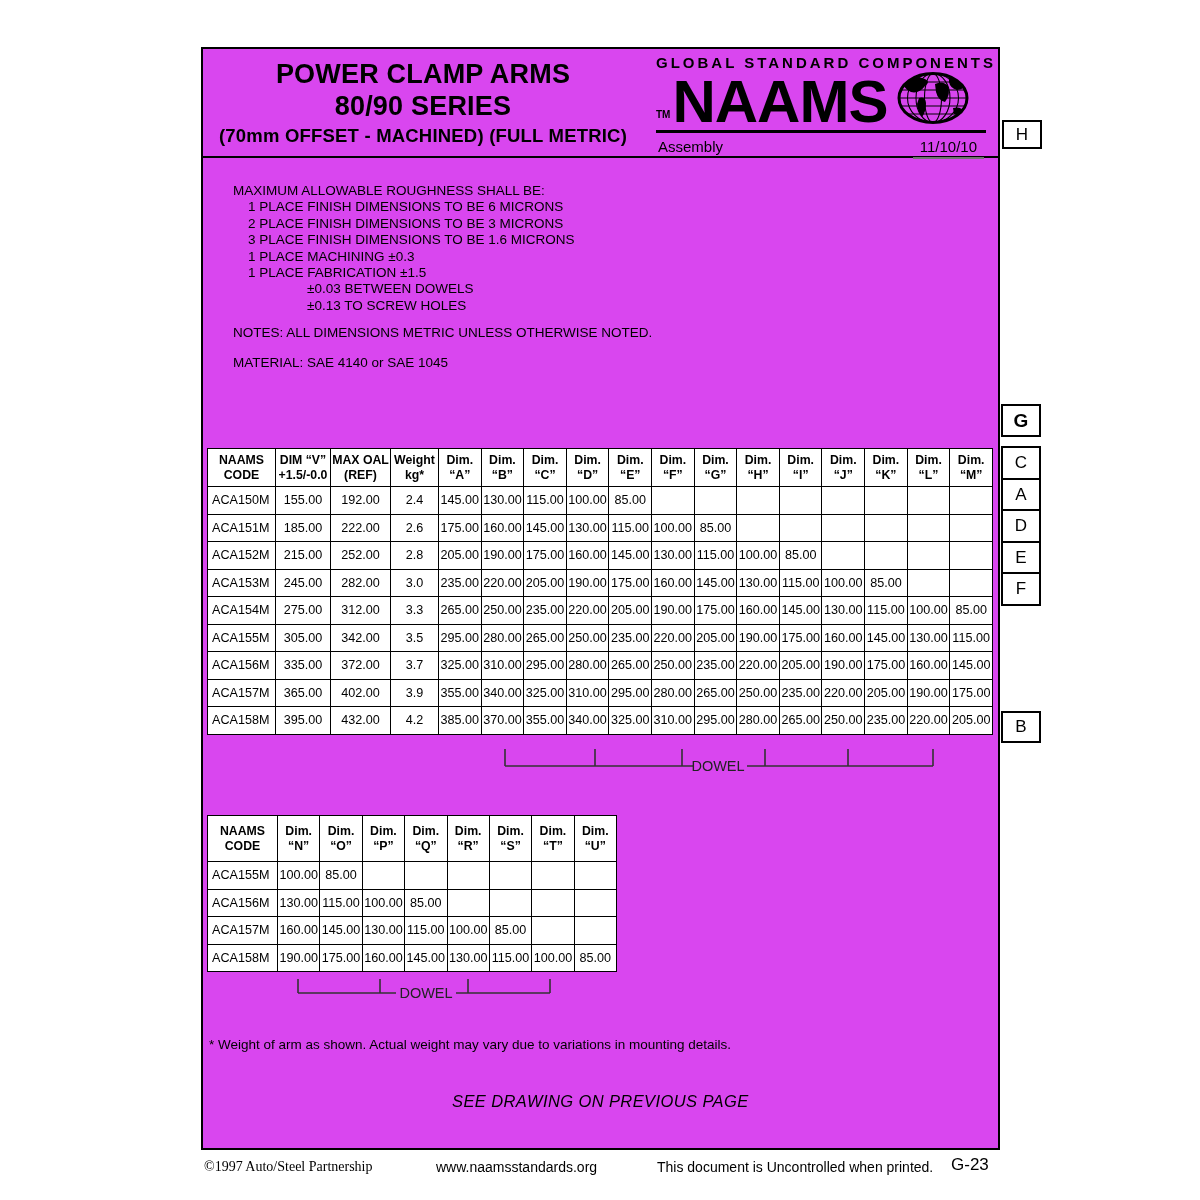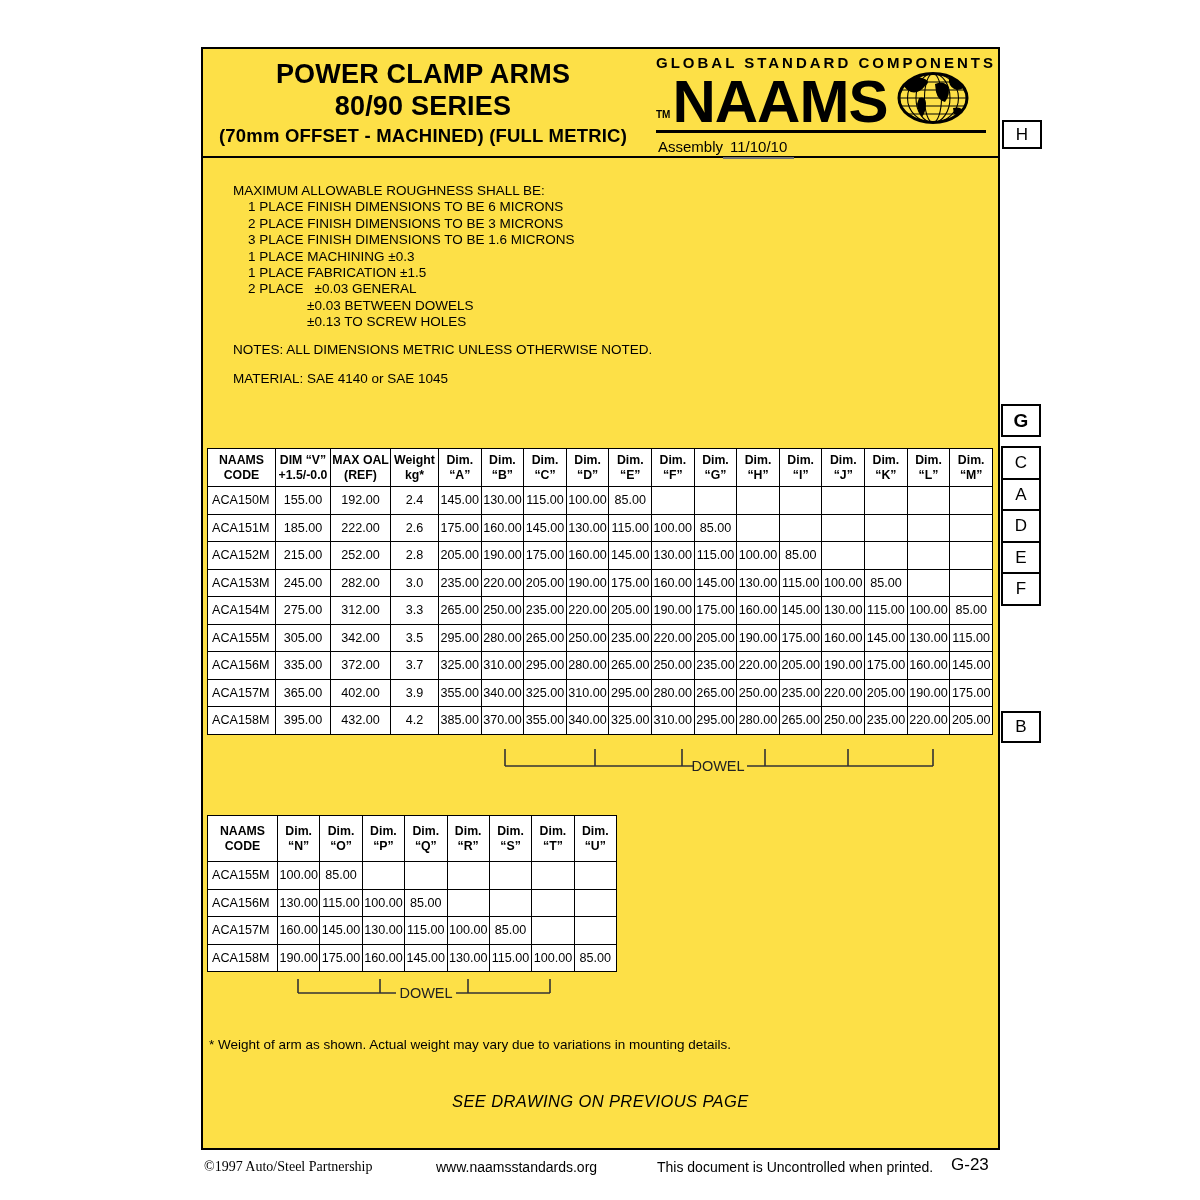--- a/index.html
+++ b/index.html
@@ -7,21 +7,21 @@
   body {
     width:1200px; height:1200px; position:relative;
     font-family:"Liberation Sans", sans-serif; color:#000;
     overflow:hidden;
   }
   .page { position:absolute; inset:0; background:#fff; }
 
   
   .main-box {
     position:absolute; left:201px; top:47px; width:799px; height:1103px;
-    border:2px solid #000; background:#fde047;
+    border:2px solid #000; background:#d946ef;
   }
   .doc-header {
     position:absolute; left:0; top:0; width:100%; height:109px;
     border-bottom:2px solid #000;
   }
   .title-area {
     position:absolute; left:0; top:0; width:440px; height:100%;
     display:flex; flex-direction:column; justify-content:center; align-items:center;
     text-align:center;
   }
@@ -31,21 +31,21 @@
   .logo-area {
     position:absolute; left:440px; top:0; width:355px; height:107px;
     padding:5px 12px 18px 13px;
   }
   .brand-tagline { font-size:15px; font-weight:bold; letter-spacing:3px; white-space:nowrap; }
   .logo-row { display:flex; align-items:flex-end; height:56px; }
   .tm-mark { font-size:10px; font-weight:bold; margin-bottom:7px; }
   .naams-word { font-size:60px; font-weight:bold; line-height:50px; letter-spacing:-1px; margin-left:2px; }
   .globe { margin-left:8px; margin-bottom:1px; }
   .logo-rule { height:3px; background:#000; margin-top:3px; }
-  .sub-row { margin-top:5px; display:flex; align-items:baseline;
+  .sub-row { margin-top:5px; display:flex; justify-content:space-between; align-items:baseline;
              font-size:15px; padding:0 2px; }
   .rev-date { border-bottom:2px solid #737373; padding:0 7px 2px 7px; }
 
   
   .notes { position:absolute; left:233px; top:183px; font-size:13.5px; line-height:16.4px; white-space:nowrap; }
   .ni  { padding-left:15px; }
   .ni2 { padding-left:74px; }
   .tp0 { margin-left:11px; }
   .gap  { margin-top:11px; }
   .gap2 { margin-top:13px; }
@@ -147,21 +147,20 @@
     </div>
   </div>
 
   <div class="notes">
     <div>MAXIMUM ALLOWABLE ROUGHNESS SHALL BE:</div>
     <div class="ni">1 PLACE FINISH DIMENSIONS TO BE 6 MICRONS</div>
     <div class="ni">2 PLACE FINISH DIMENSIONS TO BE 3 MICRONS</div>
     <div class="ni">3 PLACE FINISH DIMENSIONS TO BE 1.6 MICRONS</div>
     <div class="ni">1 PLACE MACHINING ±0.3</div>
     <div class="ni">1 PLACE FABRICATION ±1.5</div>
-    <div class="ni"><span>2 PLACE</span><span class="tp0">±0.03 GENERAL</span></div>
     <div class="ni2">±0.03 BETWEEN DOWELS</div>
     <div class="ni2">±0.13 TO SCREW HOLES</div>
     <div class="gap">NOTES: ALL DIMENSIONS METRIC UNLESS OTHERWISE NOTED.</div>
     <div class="gap2">MATERIAL: SAE 4140 or SAE 1045</div>
   </div>
 
   <table id="table1" class="dim-table">
     <colgroup>
       <col style="width:68px">
         <col style="width:55px">

